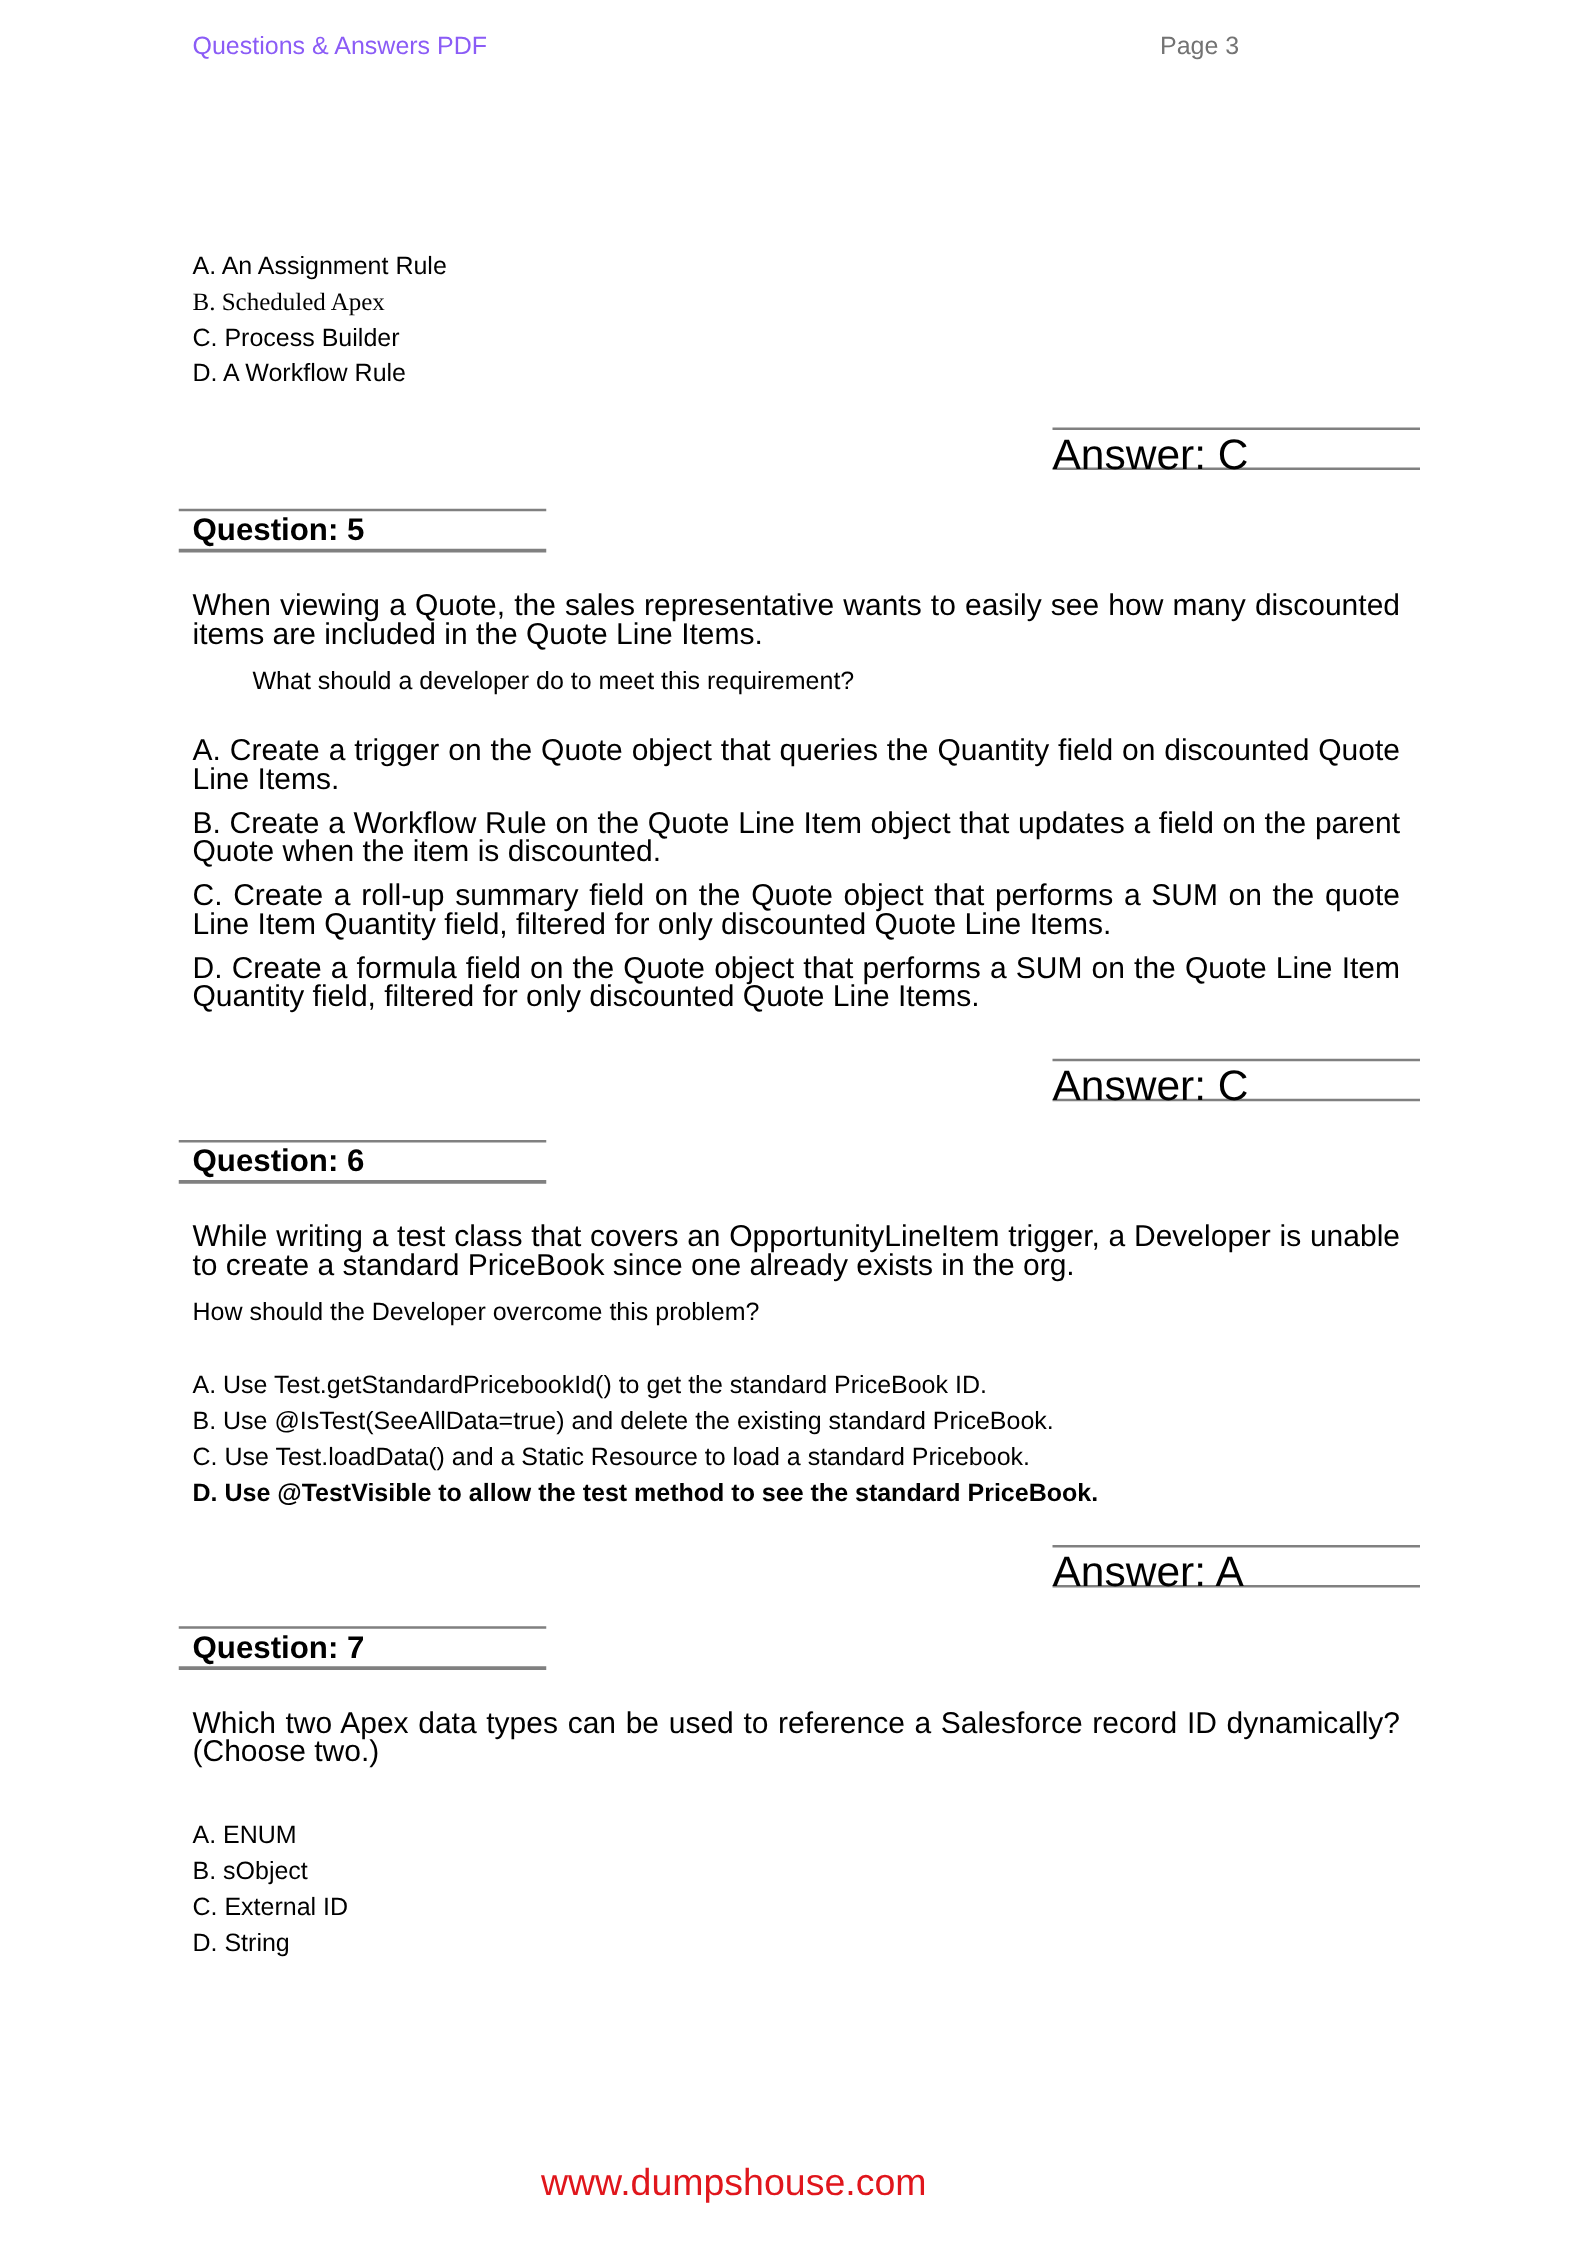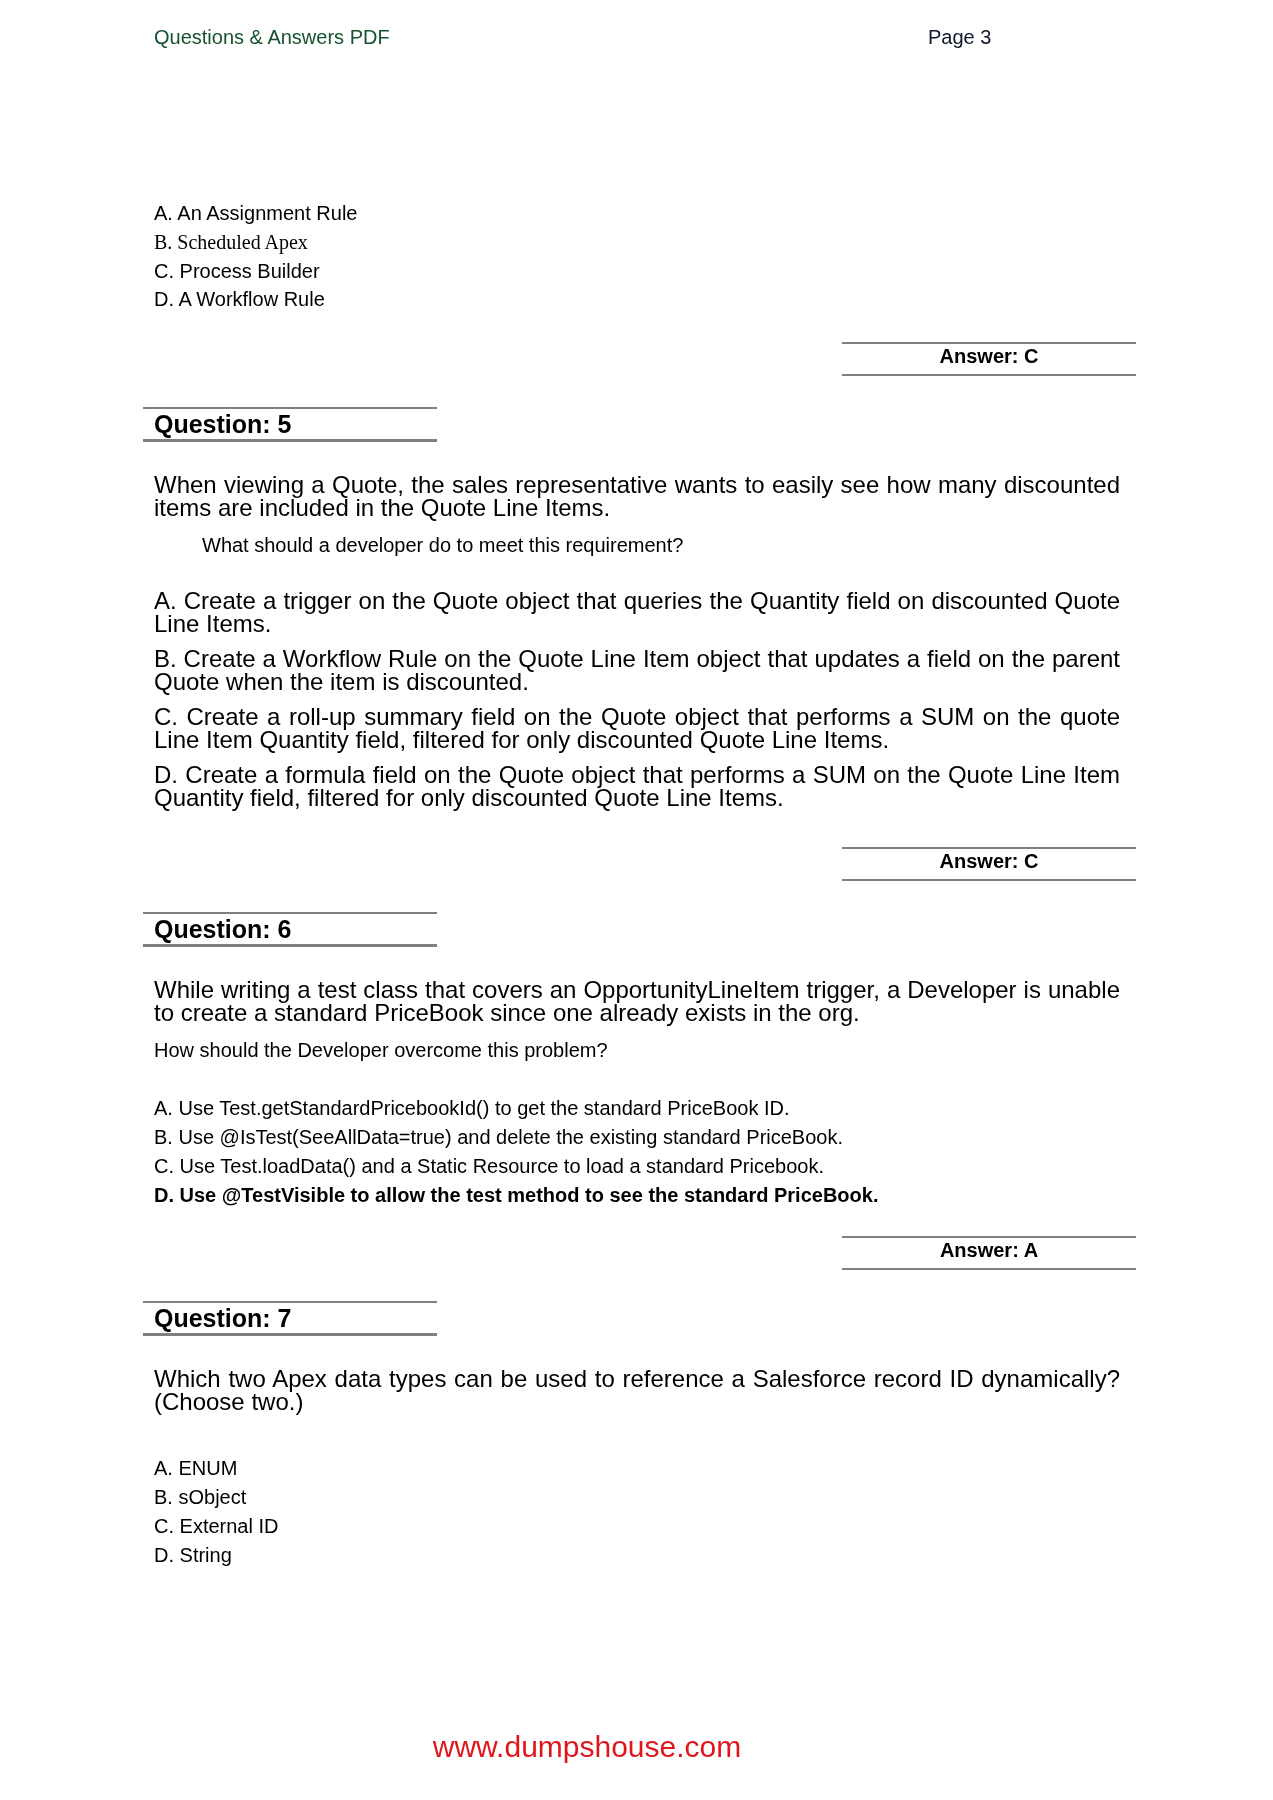--- a/index.html
+++ b/index.html
@@ -2,45 +2,45 @@
 <html><head>
   <meta charset="utf-8">
   <style>
     html, body { margin: 0; padding: 0; background: #ffffff; }
     body {
       width: 1273px; height: 1800px; position: relative; overflow: hidden;
       font-family: "Liberation Sans", "DejaVu Sans", sans-serif;
       color: #000000;
     }
     .header-left {
-      position: absolute; left: 154px; top: 26px; font-size: 20px; color: #14532d;
+      position: absolute; left: 154px; top: 26px; font-size: 20px; color: #8b5cf6;
     }
     .header-right {
-      position: absolute; left: 928px; top: 26px; font-size: 20px; color: #0f172a;
+      position: absolute; left: 928px; top: 26px; font-size: 20px; color: #737373;
     }
     .abs { position: absolute; }
     .line { font-size: 20px; line-height: 29px; white-space: nowrap; }
     .para {
       font-size: 24px; line-height: 23px; width: 966px; text-align: justify;
     }
     .qblock {
       position: absolute; left: 143px; width: 294px; height: 30px;
       border-top: 2px solid #808080; border-bottom: 3px solid #808080;
     }
     .qlabel {
       position: absolute; left: 11px; top: 1px; font-size: 25px; font-weight: bold;
       white-space: nowrap;
     }
     .ablock {
       position: absolute; left: 842px; width: 294px; height: 30px;
       border-top: 2px solid #808080; border-bottom: 2px solid #808080;
     }
     .alabel {
-      position: absolute; left: 0; right: 0; top: 1px; text-align: center;
-      font-size: 20px; font-weight: bold; white-space: nowrap;
+      position: absolute; left: 0; right: 0; top: 1px; 
+      font-size: 34px; font-weight: normal; white-space: nowrap;
     }
     .footer {
       position: absolute; left: 0; width: 1174px; top: 1730px; text-align: center;
       font-size: 30px; color: #e0161c;
     }
   </style>
 </head>
 <body>
 
 <div class="header-left">Questions &amp; Answers PDF</div>

